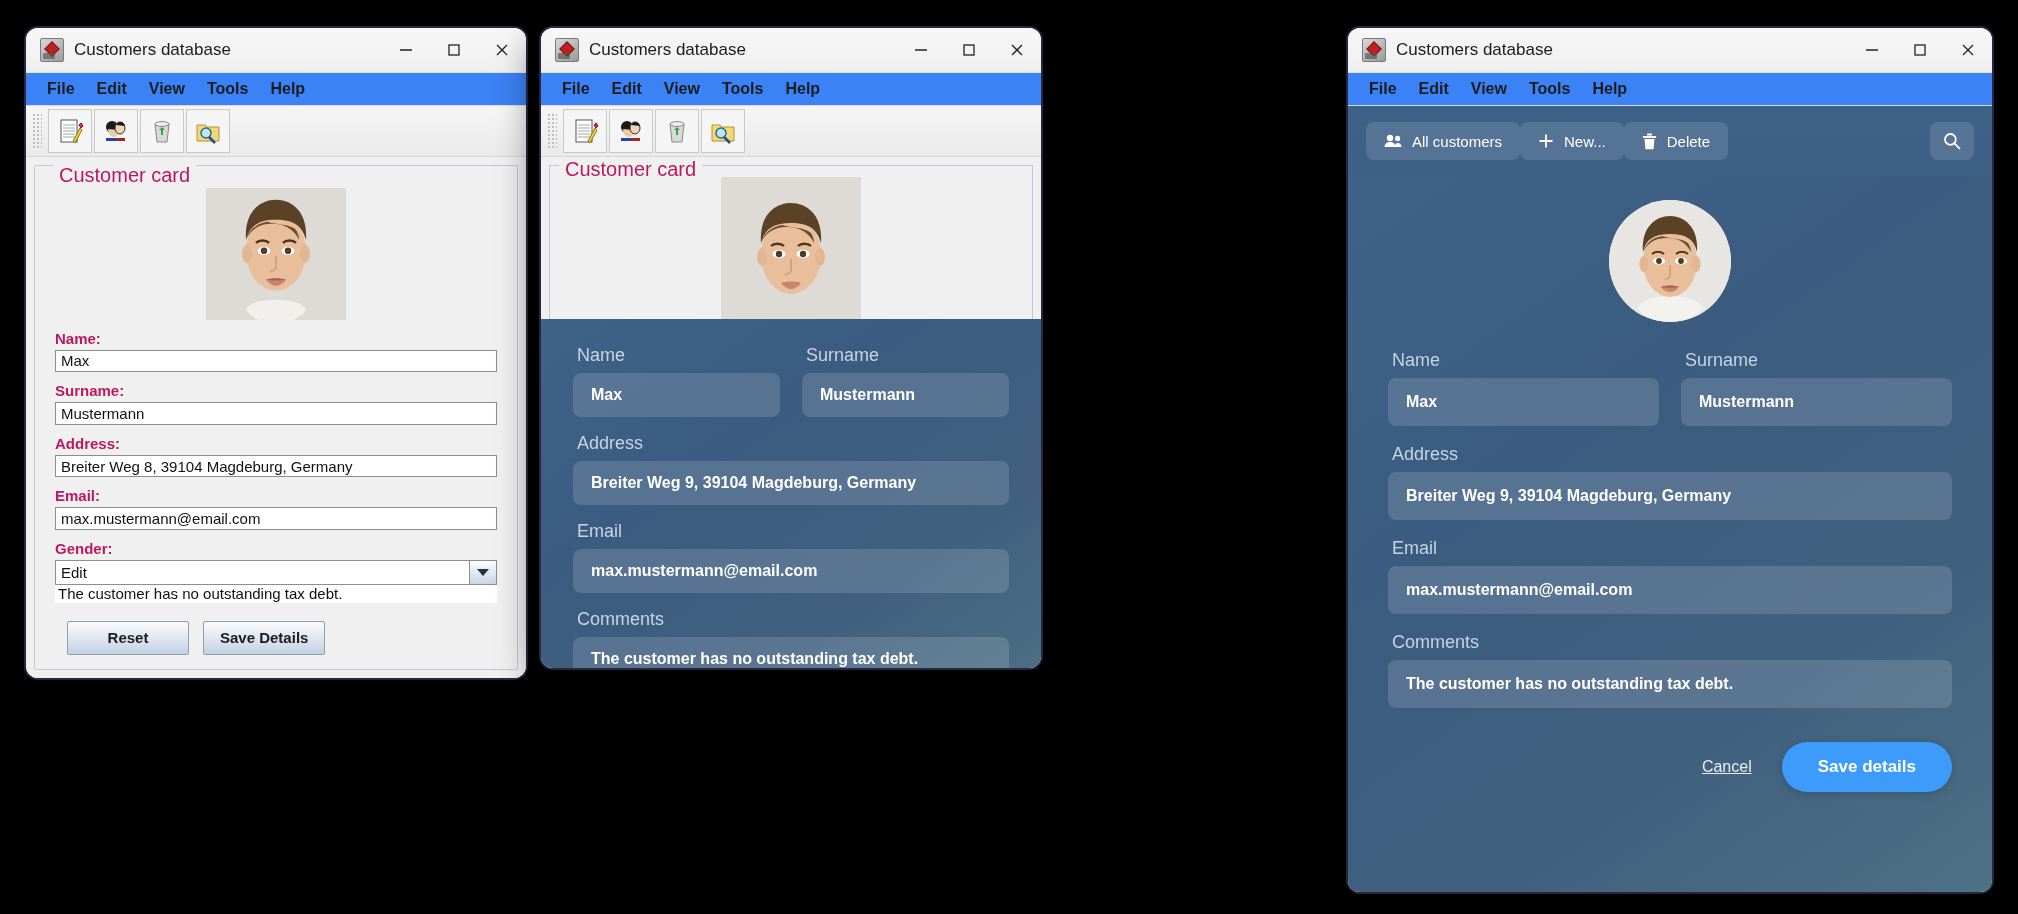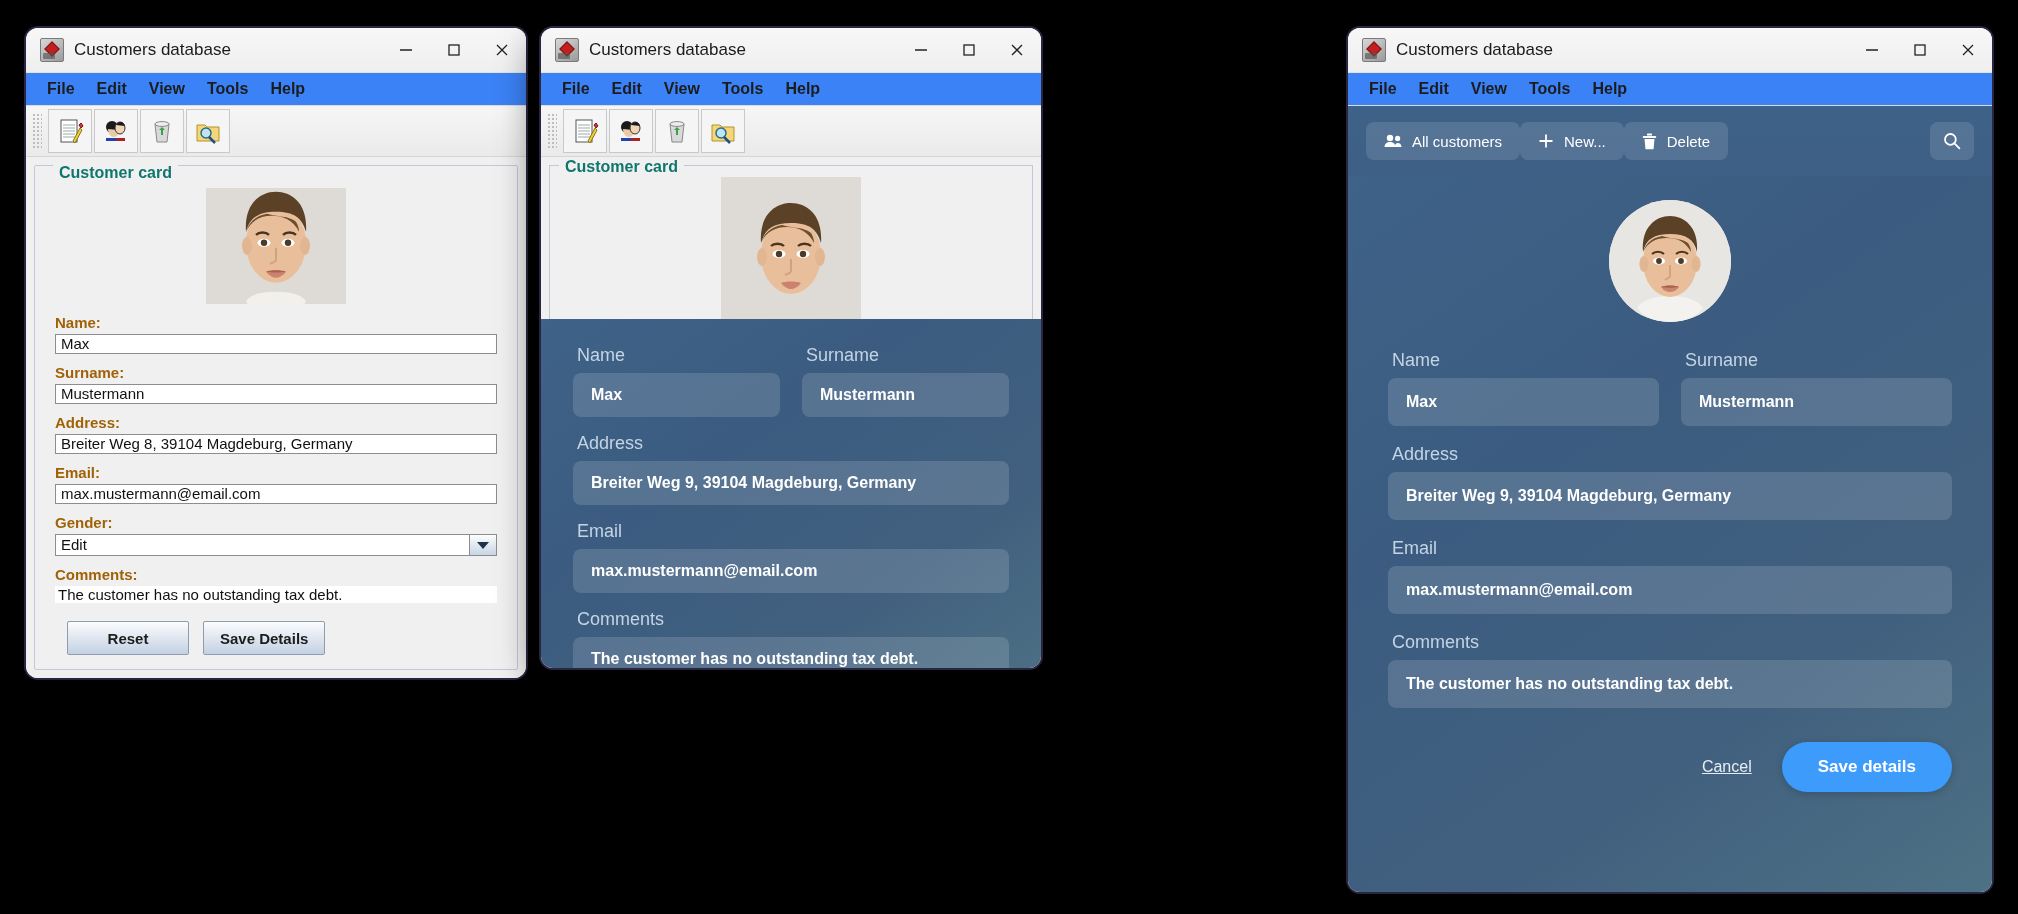--- a/index.html
+++ b/index.html
@@ -75,33 +75,33 @@
   }
   .tbtn svg{display:block;}
 
   .card-area{flex:1;background:#f0f0f0;position:relative;overflow:hidden;}
   .card-legend{
     position:absolute;left:8px;right:8px;top:8px;bottom:8px;
     border:1px solid #c6c6d6;border-radius:2px;
   }
   .card-title{
     position:absolute;left:18px;top:-2px;background:#f0f0f0;
-    padding:0 6px;font-size:16px;font-weight:bold;color:#0f766e;
+    padding:0 6px;font-size:20px;font-weight:normal;color:#be185d;
   }
 
   
   .photo-rect{
     width:140px;height:160px;margin:0 auto;
     background:#dedad5;position:relative;overflow:hidden;
   }
   .face{position:absolute;left:0;top:0;width:100%;height:100%;}
 
   
   .classic-body{position:absolute;left:20px;right:20px;top:22px;bottom:14px;display:flex;flex-direction:column;}
-  .c-label{font-size:15px;font-weight:bold;color:#a16207;margin:10px 0 3px;}
+  .c-label{font-size:15px;font-weight:bold;color:#be185d;margin:10px 0 3px;}
   .c-input{
     height:25px;background:#ffffff;border:1px solid #8d8d8d;
     display:flex;align-items:center;padding:0 5px;
     font-size:15px;color:#111;
   }
   .c-combo{
     height:28px;background:#ffffff;border:1px solid #8d8d8d;
     display:flex;align-items:center;font-size:15px;color:#111;
     justify-content:space-between;
   }
@@ -293,21 +293,20 @@
           <div class="c-label">Gender:</div>
           <div class="c-combo">
             <span class="val">Edit</span>
             <span class="c-arrow">
               <svg width="12" height="8" viewBox="0 0 12 8">
                   <polygon points="0,1 12,1 6,8" fill="#20324a"></polygon>
                 </svg>
             </span>
           </div>
 
-          <div class="c-label">Comments:</div>
           <div class="c-textarea">The customer has no outstanding tax debt.</div>
 
           <div class="c-buttons">
             <div class="c-btn">Reset</div>
             <div class="c-btn">Save Details</div>
           </div>
         </div>
       </div>
     </div>
   </div>

